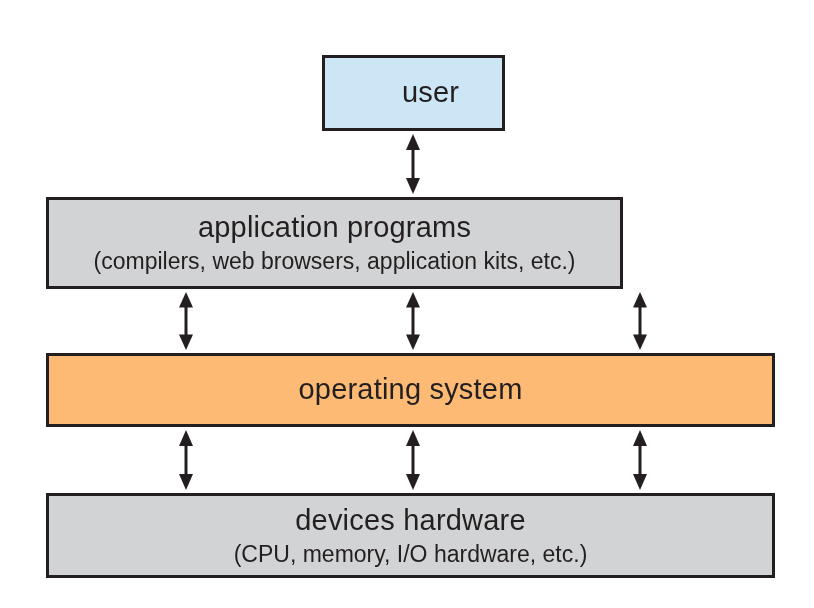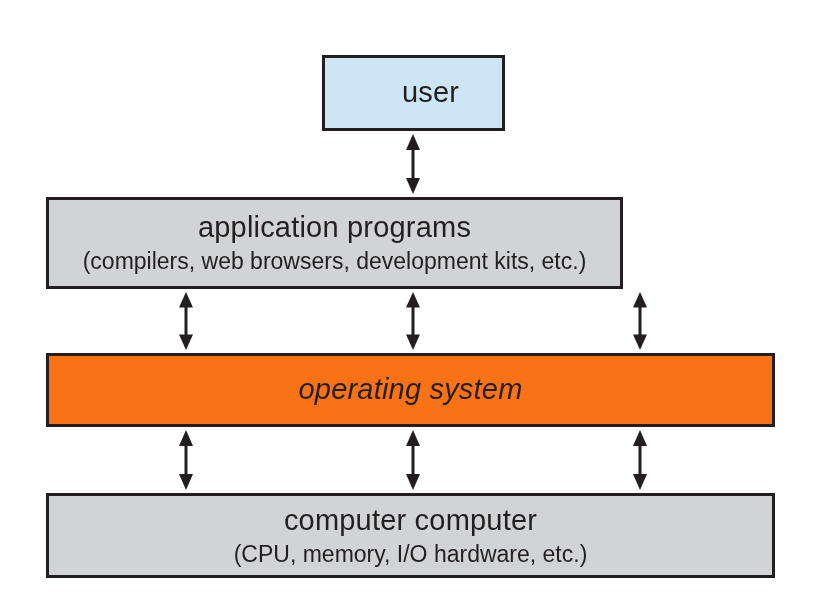--- a/index.html
+++ b/index.html
@@ -79,21 +79,21 @@
   <div class="arrow arrow-u">
     <svg viewBox="0 0 24 60" preserveAspectRatio="none">
       <line x1="12" y1="11" x2="12" y2="49" stroke="#231f20" stroke-width="3"></line>
       <polygon points="12,0 5,16 19,16" fill="#231f20"></polygon>
       <polygon points="12,60 5,44 19,44" fill="#231f20"></polygon>
     </svg>
   </div>
 
   <div class="layer-box box-apps" style="background-color: rgb(210, 211, 212);">
     <div class="title">application programs</div>
-    <div class="subtitle">(compilers, web browsers, development kits, etc.)</div>
+    <div class="subtitle">(compilers, web browsers, application kits, etc.)</div>
   </div>
 
   <div class="arrow arrow-a1">
     <svg viewBox="0 0 24 60" preserveAspectRatio="none">
       <line x1="12" y1="11" x2="12" y2="49" stroke="#231f20" stroke-width="3"></line>
       <polygon points="12,0 5,16 19,16" fill="#231f20"></polygon>
       <polygon points="12,60 5,44 19,44" fill="#231f20"></polygon>
     </svg>
   </div>
   <div class="arrow arrow-a2">
@@ -104,21 +104,21 @@
     </svg>
   </div>
   <div class="arrow arrow-a3">
     <svg viewBox="0 0 24 60" preserveAspectRatio="none">
       <line x1="12" y1="11" x2="12" y2="49" stroke="#231f20" stroke-width="3"></line>
       <polygon points="12,0 5,16 19,16" fill="#231f20"></polygon>
       <polygon points="12,60 5,44 19,44" fill="#231f20"></polygon>
     </svg>
   </div>
 
-  <div class="layer-box box-os" style="background-color: #f97316; font-style: italic;">
+  <div class="layer-box box-os" style="background-color: #fdba74;">
     <div class="title">operating system</div>
   </div>
 
   <div class="arrow arrow-b1">
     <svg viewBox="0 0 24 60" preserveAspectRatio="none">
       <line x1="12" y1="11" x2="12" y2="49" stroke="#231f20" stroke-width="3"></line>
       <polygon points="12,0 5,16 19,16" fill="#231f20"></polygon>
       <polygon points="12,60 5,44 19,44" fill="#231f20"></polygon>
     </svg>
   </div>
@@ -131,17 +131,17 @@
   </div>
   <div class="arrow arrow-b3">
     <svg viewBox="0 0 24 60" preserveAspectRatio="none">
       <line x1="12" y1="11" x2="12" y2="49" stroke="#231f20" stroke-width="3"></line>
       <polygon points="12,0 5,16 19,16" fill="#231f20"></polygon>
       <polygon points="12,60 5,44 19,44" fill="#231f20"></polygon>
     </svg>
   </div>
 
   <div class="layer-box box-hw" style="background-color: rgb(210, 211, 212);">
-    <div class="title">computer computer</div>
+    <div class="title">devices hardware</div>
     <div class="subtitle">(CPU, memory, I/O hardware, etc.)</div>
   </div>
 
 </div>
 
 </body></html>

